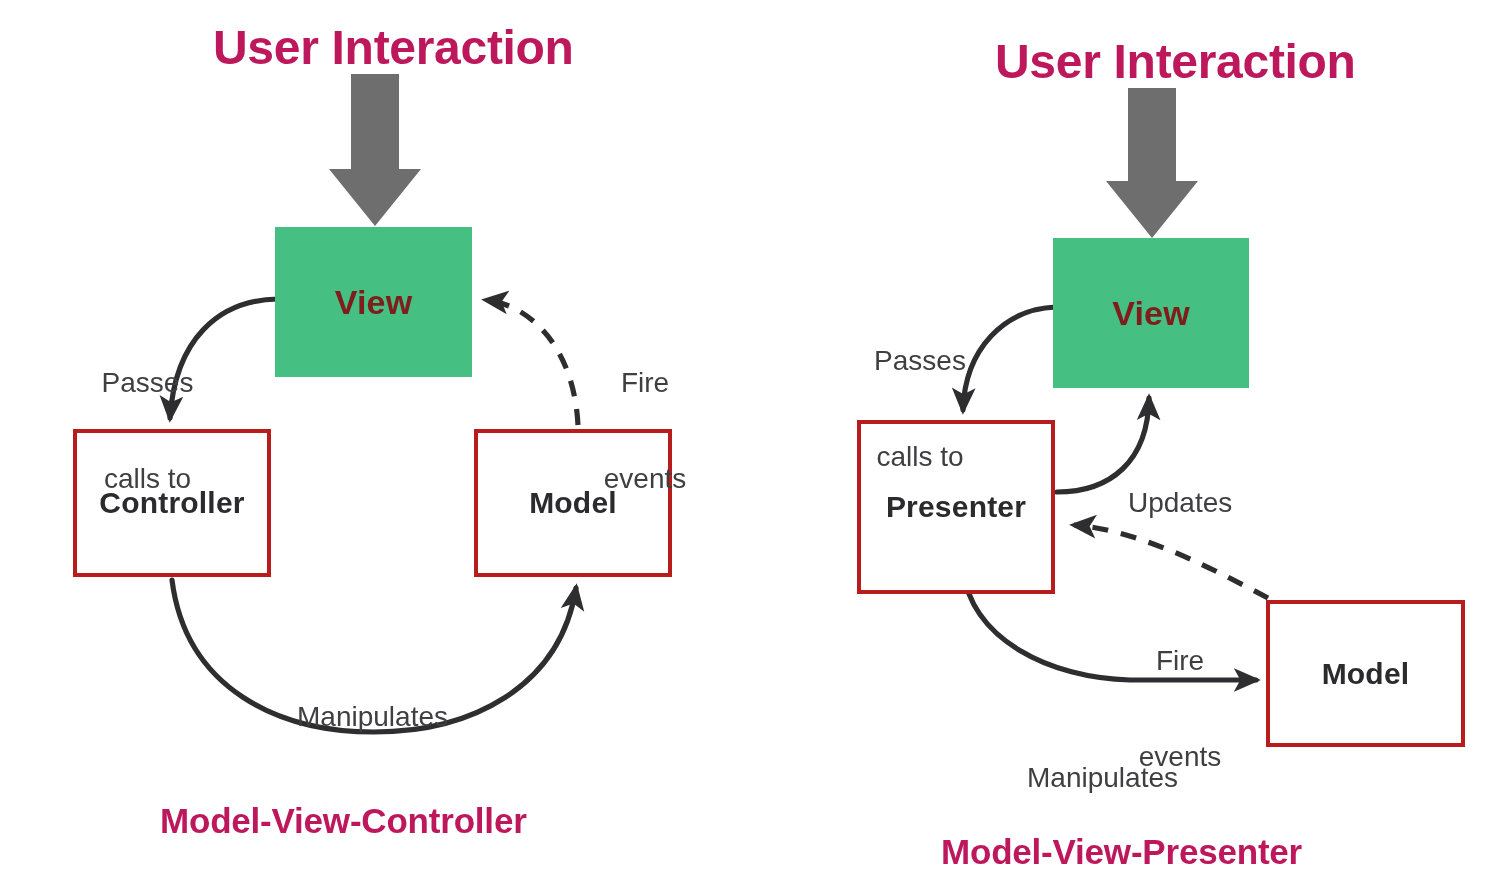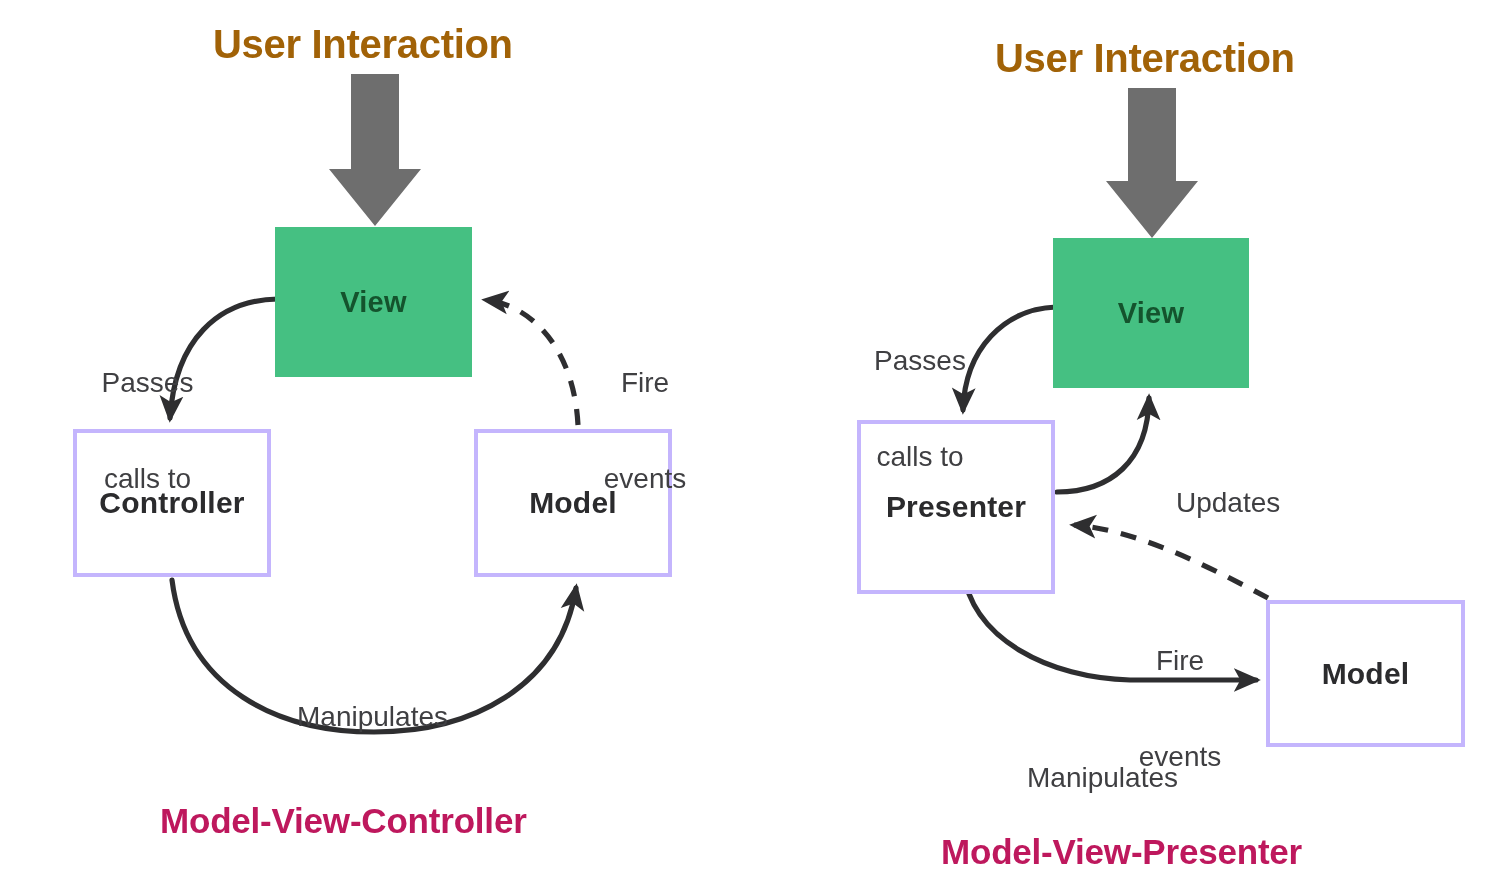--- a/index.html
+++ b/index.html
@@ -25,52 +25,52 @@
   }
   .node-box {
     position: absolute;
     box-sizing: border-box;
     display: flex;
     align-items: center;
     justify-content: center;
   }
   .node-box.plain {
     background: #ffffff;
-    border: 4px solid #c4b5fd;
+    border: 4px solid #b91c1c;
   }
   .node-box.green {
     background: #45c082;
     border: none;
   }
   .node-label {
     font-weight: bold;
     font-size: 30px;
     color: #2b2b2d;
     letter-spacing: 0.2px;
     line-height: 1;
   }
   .node-label.view-label {
     font-weight: bold;
-    font-size: 29px;
-    color: #14532d;
+    font-size: 34px;
+    color: #7f1d1d;
   }
   .section-title {
     position: absolute;
     font-weight: bold;
     font-size: 35px;
     color: #be185d;
     letter-spacing: -0.2px;
     white-space: nowrap;
     line-height: 1;
   }
   .header-title {
     position: absolute;
     font-weight: bold;
-    font-size: 40px;
-    color: #a16207;
+    font-size: 48px;
+    color: #be185d;
     letter-spacing: -0.3px;
     white-space: nowrap;
     line-height: 1;
   }
   .edge-label {
     position: absolute;
     font-size: 28px;
     color: #3f3f42;
     line-height: 1.14;
     white-space: pre;
@@ -165,21 +165,21 @@
 
     <div class="node-box plain" style="left:1266px; top:600px; width:199px; height:147px;">
       <span class="node-label">Model</span>
     </div>
 
     <div class="edge-label ctr" style="left:855px; top:281px; width:130px;">
       <div>Passes</div>
       <div>calls to</div>
     </div>
 
-    <div class="edge-label" style="left:1176px; top:423px;">
+    <div class="edge-label" style="left:1128px; top:423px;">
       <div>Updates</div>
     </div>
 
     <div class="edge-label ctr" style="left:1118px; top:581px; width:124px;">
       <div>Fire</div>
       <div>events</div>
     </div>
 
     <div class="edge-label" style="left:1027px; top:698px;">
       <div>Manipulates</div>

